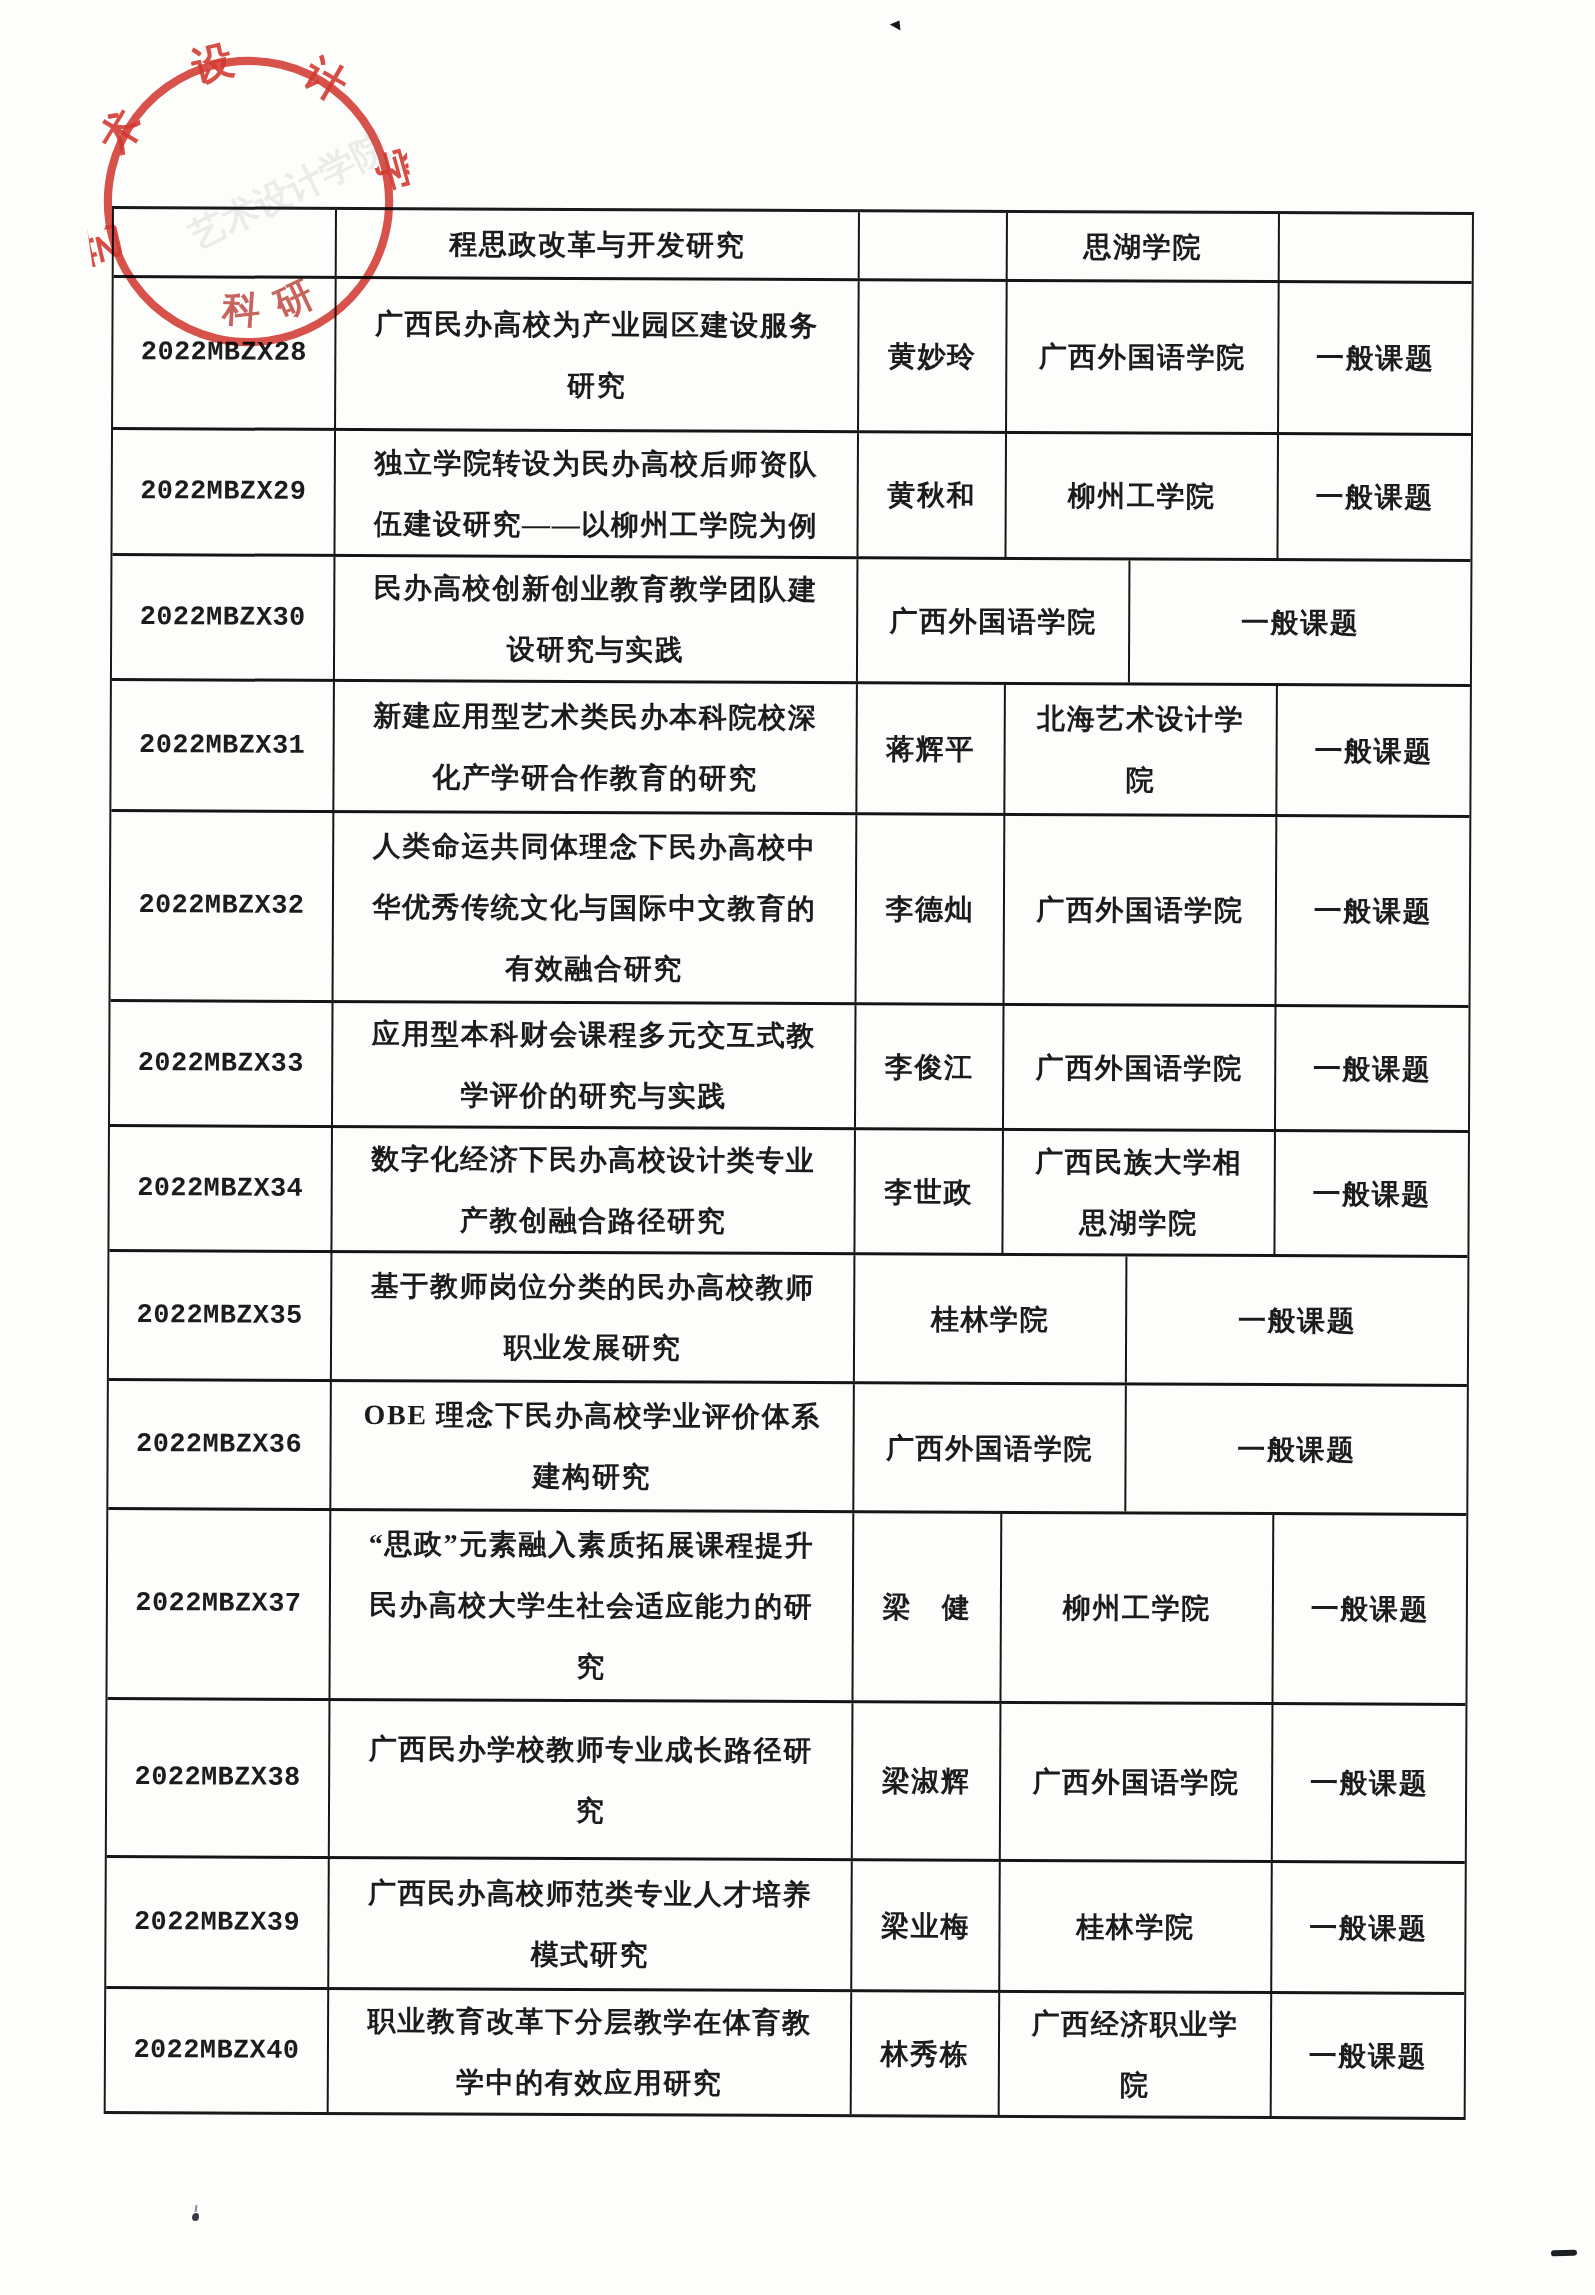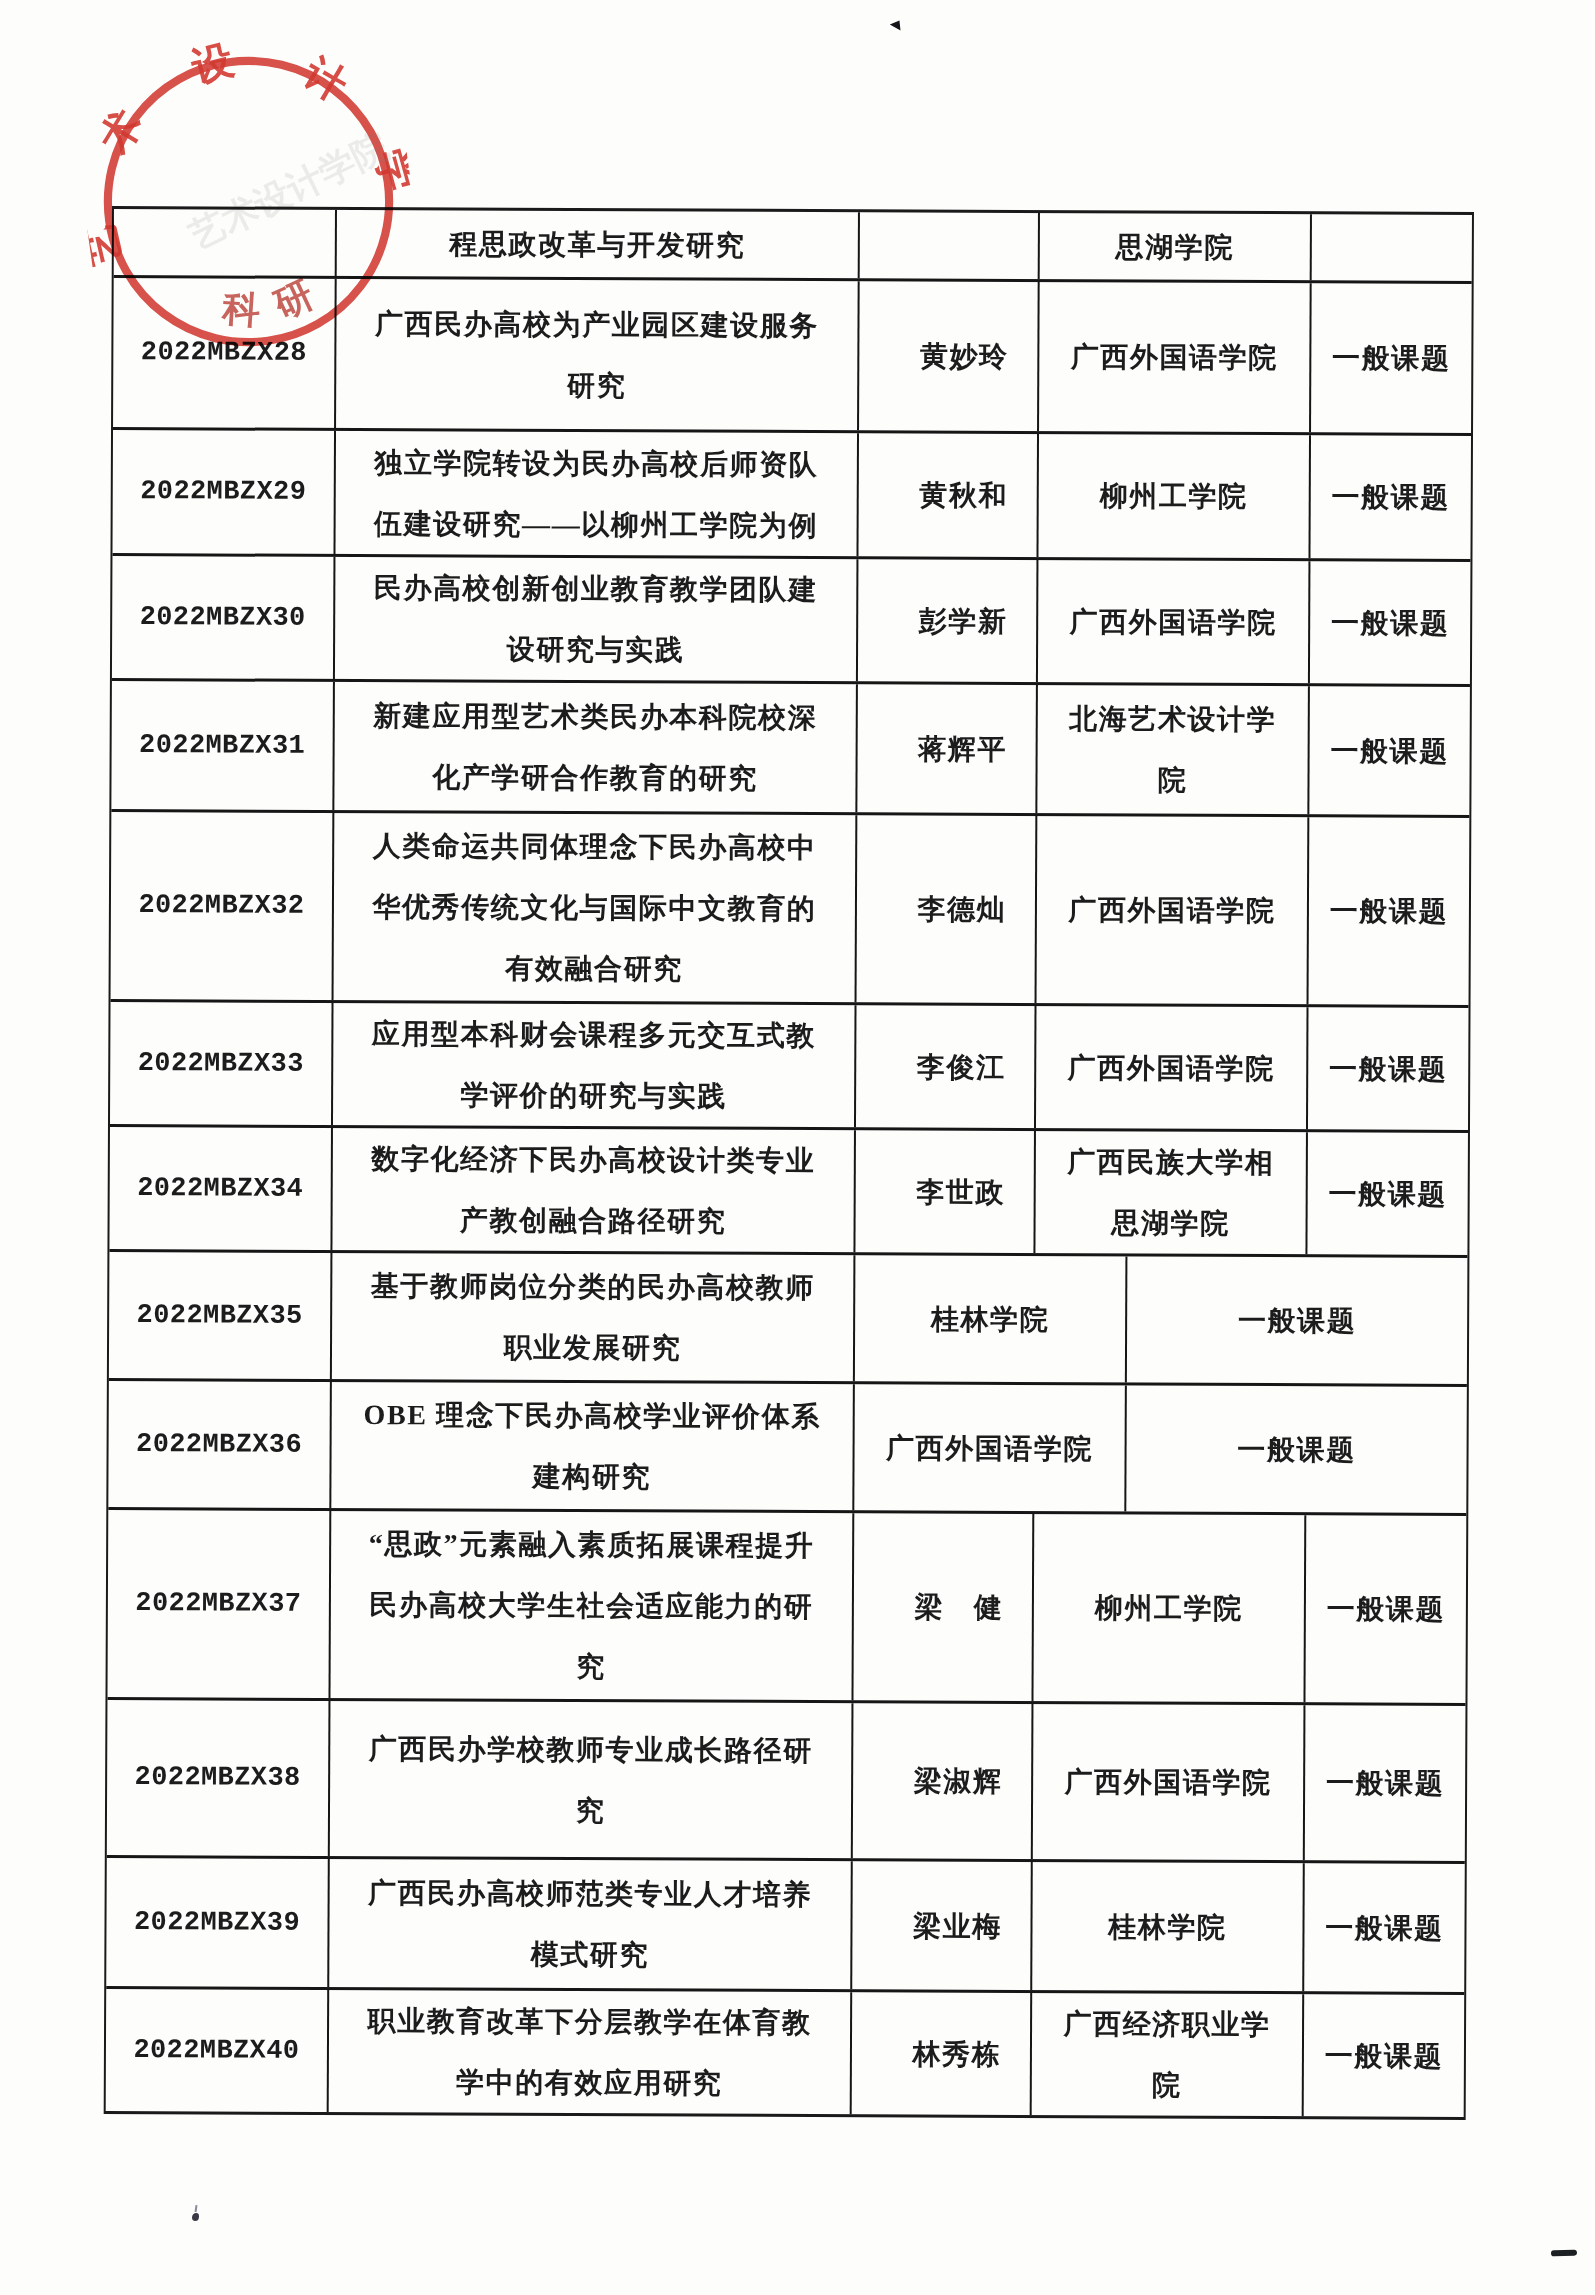--- a/index.html
+++ b/index.html
@@ -21,21 +21,21 @@
   .t-row{display:flex;border-bottom:3.3px solid #161616;align-items:stretch;}
   .t-row:last-child{border-bottom:none;}
   .cell{
     display:flex;flex-direction:column;justify-content:center;align-items:center;
     text-align:center;font-weight:bold;font-size:28px;line-height:61px;
     letter-spacing:1.6px;color:#1c1c1c;
   }
   .c-id  {width:221px;border-right:2.5px solid #161616;font-size:27px;letter-spacing:0.4px;font-family:Liberation Mono, monospace;}
   .c-title{width:521px;border-right:2.5px solid #161616;}
   .c-title .txt{max-width:465px;word-break:break-all;}
-  .c-leader{width:146px;border-right:2.5px solid #161616;margin-left:32px;}
+  .c-leader{width:146px;border-right:2.5px solid #161616;}
   .c-inst{width:270px;border-right:2.5px solid #161616;}
   .c-inst .txt{max-width:227px;word-break:break-all;}
   .c-cat {flex:1;justify-content:center;}
 
   
   .t-row:nth-child(1) {min-height:66px;}
   .t-row:nth-child(2) {min-height:149px;}
   .t-row:nth-child(3) {min-height:123px;}
   .t-row:nth-child(4) {min-height:121px;}
   .t-row:nth-child(5) {min-height:128px;}
@@ -137,23 +137,20 @@
         </div>
     </div>
 
     <div class="t-row">
       <div class="cell c-id">
           <span class="txt">2022MBZX30</span>
         </div>
       <div class="cell c-title">
           <span class="txt">民办高校创新创业教育教学团队建设研究与实践</span>
         </div>
-      <div class="cell c-leader">
-          <span class="txt">彭学新</span>
-        </div>
       <div class="cell c-inst">
           <span class="txt">广西外国语学院</span>
         </div>
       <div class="cell c-cat">
           <span class="txt">一般课题</span>
         </div>
     </div>
 
     <div class="t-row">
       <div class="cell c-id">

